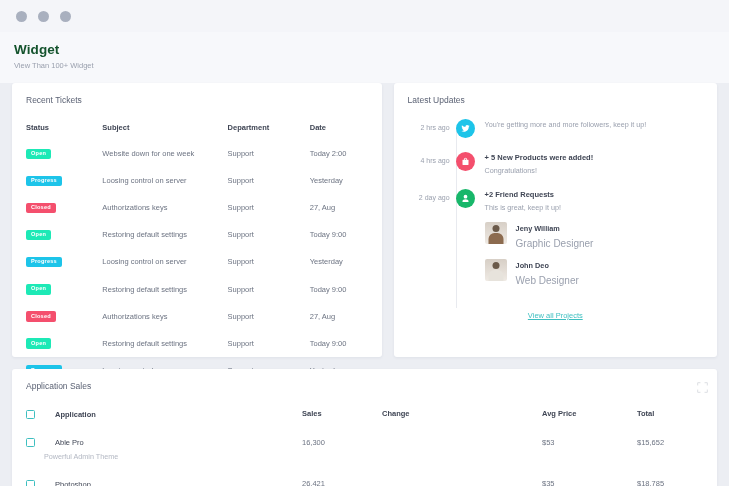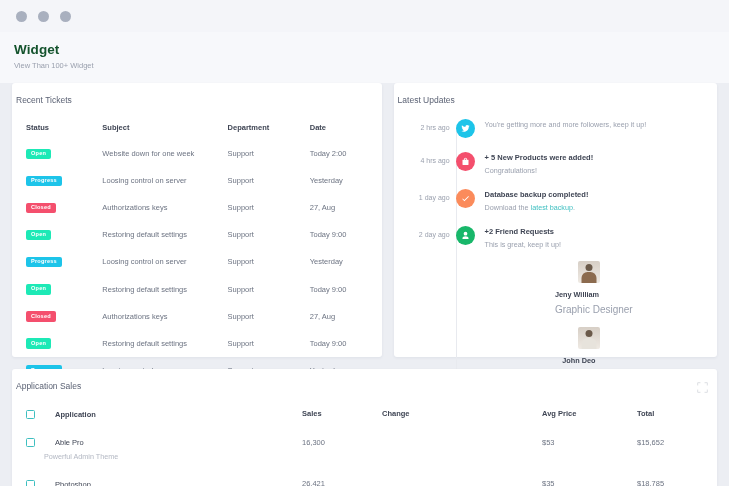--- a/index.html
+++ b/index.html
@@ -27,21 +27,21 @@
   .page-title { font-size: 13.5px; font-weight: 700; color: #14532d; letter-spacing: .1px; }
   .page-sub { font-size: 7.5px; color: #9aa0ae; margin-top: 4px; }
 
   
   .row { display: flex; gap: 12px; padding: 0 12px; align-items: flex-start; }
   .card {
     background: #fff;
     border-radius: 3px;
     box-shadow: 0 1px 3px rgba(60,70,100,.07);
   }
-  .card-title { font-size: 8.5px; color: #5b6274; font-weight: 400; padding: 12px 14px 0 4px; }
+  .card-title { font-size: 8.5px; color: #5b6274; font-weight: 400; padding: 12px 14px 0 14px; }
 
   .card-left  { width: 376px; height: 274px; position: relative; }
   .card-right { width: 329px; height: 274px; position: relative; }
 
   
   .tickets { width: 100%; border-collapse: collapse; margin-top: 14px; }
   .tickets th {
     text-align: left; font-size: 7.5px; font-weight: 700; color: #3f4554;
     padding: 4px 0 8px 0;
   }
@@ -78,21 +78,21 @@
     width: 19px; height: 19px; border-radius: 50%; margin: 0 10px 0 6px;
     display: flex; align-items: center; justify-content: center;
     color: #fff; flex: 0 0 19px; position: relative; z-index: 2;
   }
   .tl-icon svg { width: 9px; height: 9px; fill: #fff; }
   .tl-body { flex: 1; padding-top: 1px; }
   .tl-head { font-size: 7.5px; color: #3f4554; font-weight: 700; margin-bottom: 4px; }
   .tl-desc { font-size: 7.2px; color: #9aa0ae; }
   .tl-desc a { color: #3ebfc0; text-decoration: none; }
 
-  .friend { display: flex; align-items: center; margin-top: 12px; flex-direction: column; }
+  .friend { display: flex; align-items: center; margin-top: 5px; }
   .avatar {
     width: 22px; height: 22px; border-radius: 2px; margin-right: 9px;
     background: linear-gradient(#d7cfc6, #efeae4); position: relative; overflow: hidden;
   }
   .avatar .head { position:absolute; left:50%; top:3px; width:7px; height:7px; border-radius:50%;
     background:#6b5a4a; transform: translateX(-50%); }
   .avatar .body { position:absolute; left:50%; bottom:0; width:15px; height:11px; border-radius:6px 6px 0 0;
     transform: translateX(-50%); }
   .avatar.a1 .body { background:#8c6b4f; }
   .avatar.a2 .body { background:#e7e3dc; }
@@ -236,32 +236,20 @@
             <div class="tl-item">
               <div class="tl-time">4 hrs ago</div>
               <div class="tl-icon" style="background:#f44f6d">
                 <svg viewBox="0 0 24 24">
                   <path d="M19 7h-3V6a4 4 0 0 0-8 0v1H5a1 1 0 0 0-1 1v12a1 1 0 0 0 1 1h14a1 1 0 0 0 1-1V8a1 1 0 0 0-1-1zm-9-1a2 2 0 0 1 4 0v1h-4z"></path>
                 </svg>
               </div>
               <div class="tl-body">
                 <div class="tl-head">+ 5 New Products were added!</div>
                 <div class="tl-desc"><span>Congratulations!</span></div>
-              </div>
-            </div>
-            <div class="tl-item">
-              <div class="tl-time">1 day ago</div>
-              <div class="tl-icon" style="background:#fb8b5b">
-                <svg viewBox="0 0 24 24">
-                  <path d="M9 16.2 4.8 12l-1.4 1.4L9 19 21 7l-1.4-1.4z"></path>
-                </svg>
-              </div>
-              <div class="tl-body">
-                <div class="tl-head">Database backup completed!</div>
-                <div class="tl-desc"><span>Download the </span><a href="#">latest backup</a><span>.</span></div>
               </div>
             </div>
             <div class="tl-item">
               <div class="tl-time">2 day ago</div>
               <div class="tl-icon" style="background:#18b76a">
                 <svg viewBox="0 0 24 24">
                   <path d="M12 12a5 5 0 1 0-5-5 5 5 0 0 0 5 5zm0 2c-4 0-8 2-8 5v2h16v-2c0-3-4-5-8-5z"></path>
                 </svg>
               </div>
               <div class="tl-body">

